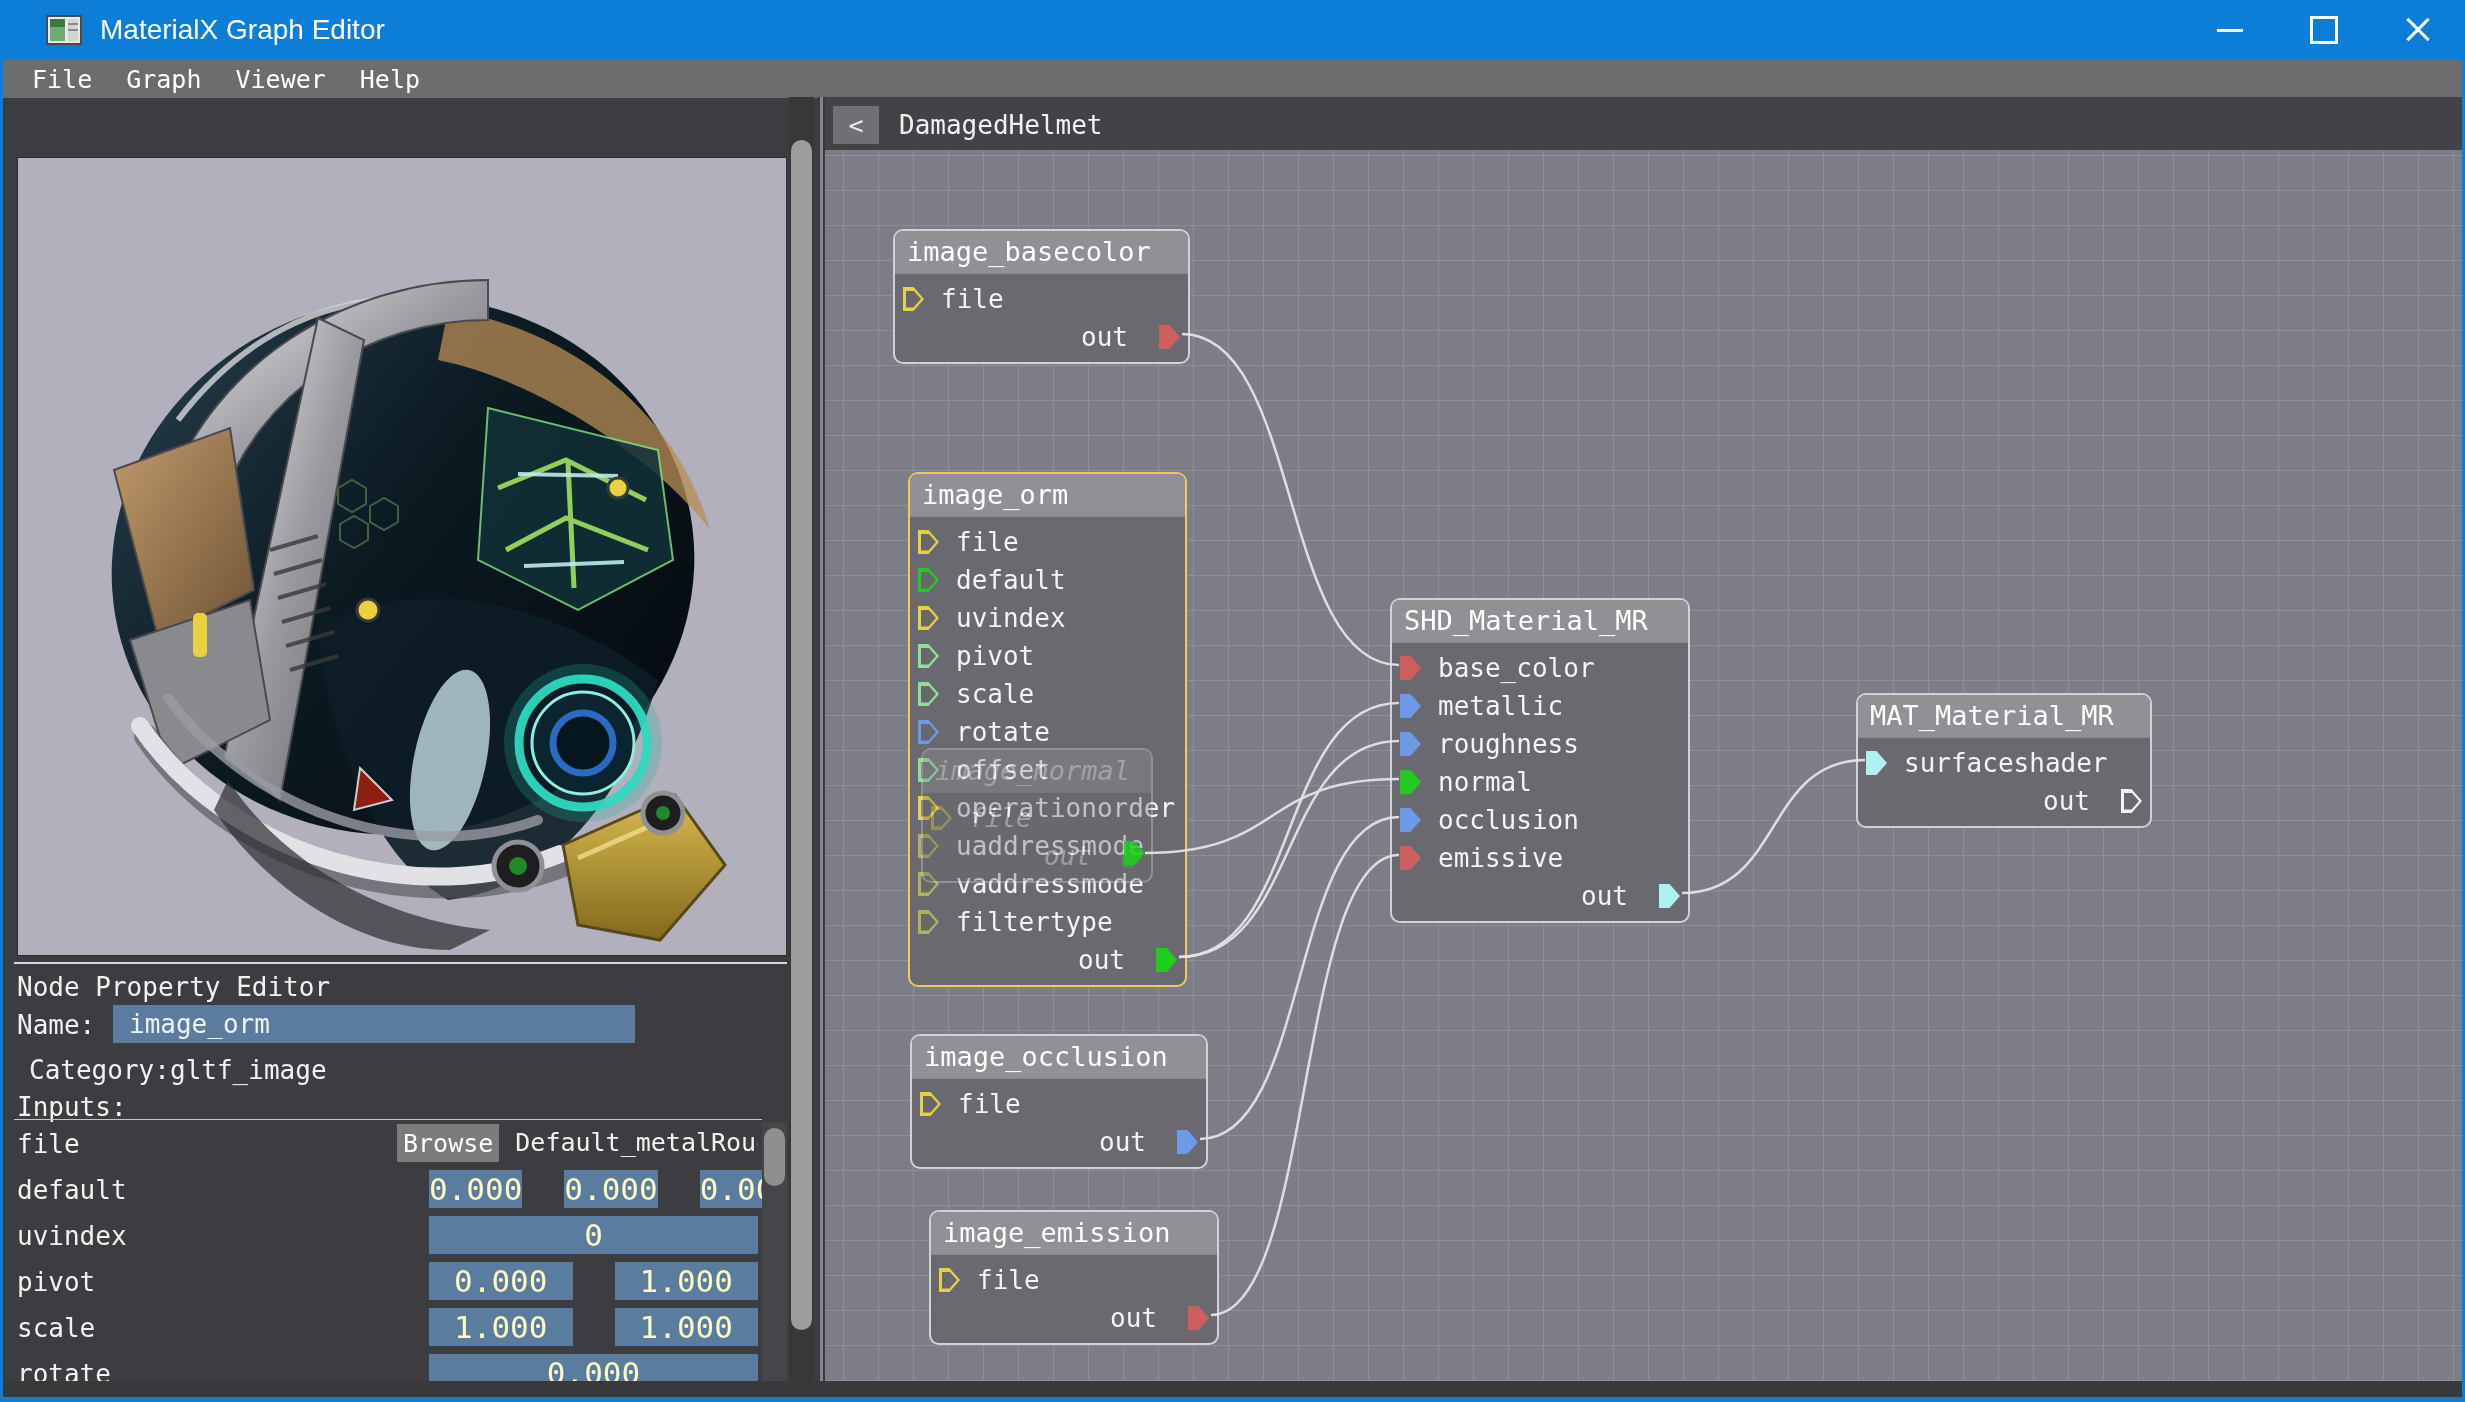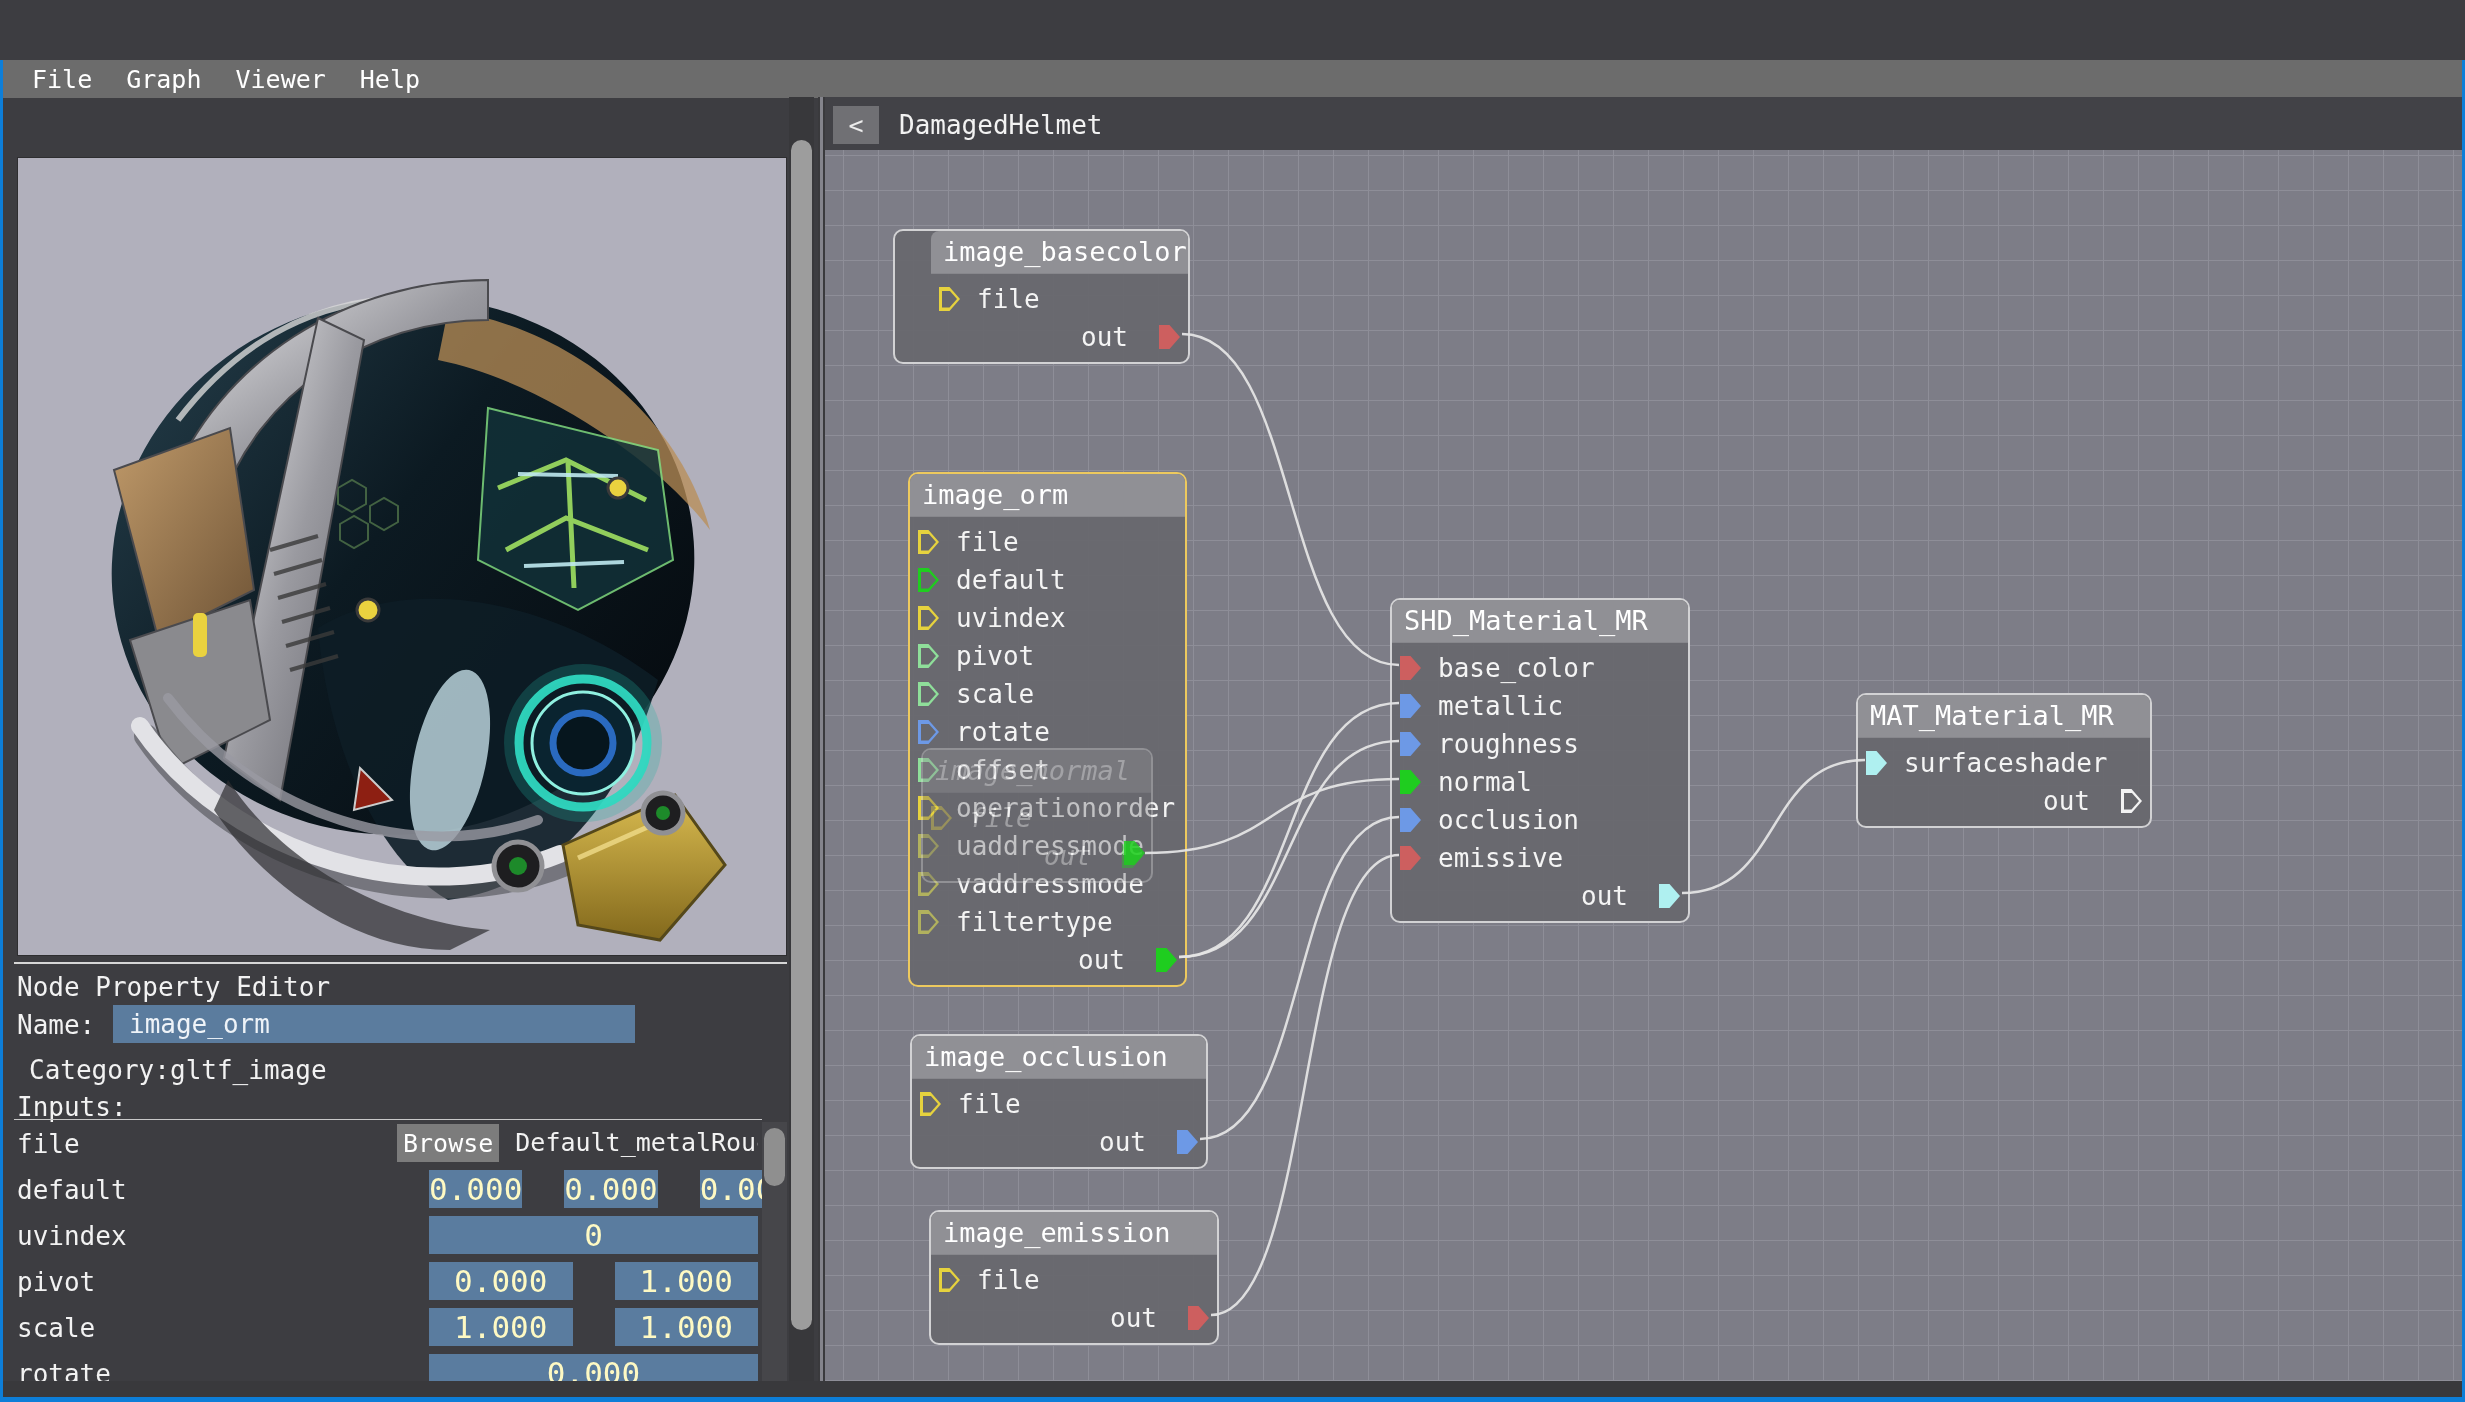--- a/index.html
+++ b/index.html
@@ -85,20 +85,42 @@
   .pin.outp{right:8px;}
   .pin-core{position:absolute;left:3px;top:3.5px;width:15px;height:17px;
             clip-path:polygon(0 0,50% 0,100% 50%,50% 100%,0 100%);background:#67676c;}
   .pin.ghost-over{z-index:30;opacity:.82;}
 </style>
 </head>
 <body>
 
 <div id="app">
 
+  <div class="titlebar">
+    <svg class="app-icon" width="36" height="30" viewBox="0 0 36 30">
+      <rect x="1" y="1" width="34" height="28" fill="#e9e9e9" stroke="#4a4a4a" stroke-width="2"></rect>
+      <rect x="4" y="4" width="15" height="22" fill="#6fae6f"></rect>
+      <rect x="4" y="4" width="15" height="8" fill="#3c7a3c"></rect>
+      <rect x="22" y="4" width="10" height="22" fill="#cfd6cf"></rect>
+      <rect x="22" y="8" width="10" height="2" fill="#8a8a8a"></rect>
+      <rect x="22" y="14" width="10" height="2" fill="#8a8a8a"></rect>
+    </svg>
+    <span class="title-text">MaterialX Graph Editor</span>
+    <div class="win-controls">
+      <div class="win-btn">
+          <span class="glyph-min"></span>
+        </div>
+      <div class="win-btn">
+          <span class="glyph-max"></span>
+        </div>
+      <div class="win-btn">
+          <span class="glyph-close"></span>
+        </div>
+    </div>
+  </div>
 
   <div class="menubar">
     <span class="menu-item">File</span>
     <span class="menu-item">Graph</span>
     <span class="menu-item">Viewer</span>
     <span class="menu-item">Help</span>
   </div>
 
   <div class="viewport">
     <svg width="770" height="799" viewBox="0 0 770 799">
@@ -251,21 +273,21 @@
     <div class="graph-canvas" id="canvas">
       <svg id="wires">
           <path d="M357,184 C476.35,184 454.65,515 574,515" stroke="#e4e4e4"></path>
           <path d="M320,703 C459.70000000000005,703 434.29999999999995,629 574,629" stroke="#e4e4e4"></path>
           <path d="M354,807 C475,807 453,553 574,553" stroke="#e4e4e4"></path>
           <path d="M354,807 C475,807 453,591 574,591" stroke="#e4e4e4"></path>
           <path d="M375,989 C484.45,989 464.55,667 574,667" stroke="#e4e4e4"></path>
           <path d="M386,1165 C489.4,1165 470.6,705 574,705" stroke="#e4e4e4"></path>
           <path d="M857,743 C957.65,743 939.35,610 1040,610" stroke="#e4e4e4"></path>
         </svg>
-    <div class="node" style="left: 68px; top: 79px; width: 297px; padding-left: 36px;">
+    <div class="node" style="left: 68px; top: 79px; width: 297px;">
           <div class="node-header">image_basecolor</div>
           <div class="node-rows">
             <div class="nrow indir">
               <span class="pin inp" style="background: rgb(230, 210, 62);">
                 <span class="pin-core"></span>
               </span>
               <span class="nlbl">file</span>
             </div>
             <div class="nrow outdir">
               <span class="pin outp" style="background: rgb(205, 95, 95);"></span>

